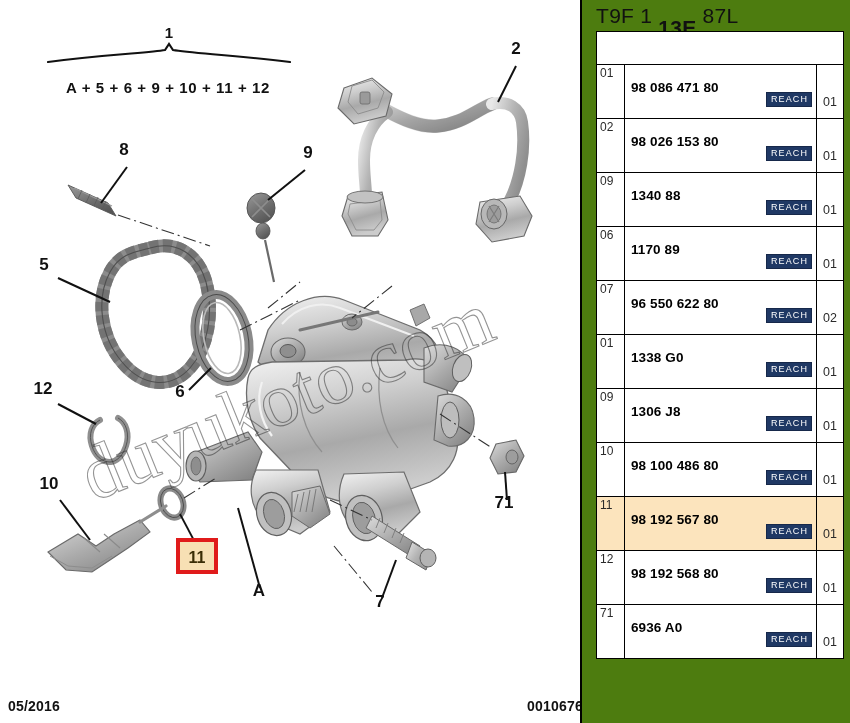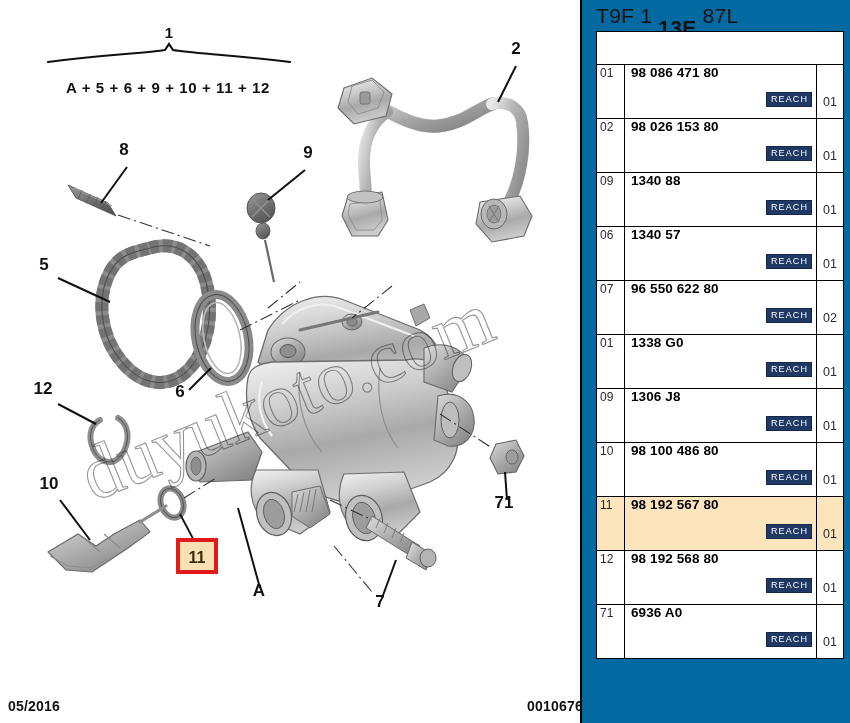--- a/index.html
+++ b/index.html
@@ -35,21 +35,21 @@
   }
   #footer-date  { left: 8px;  top: 698px; }
   #footer-code  { left: 527px; top: 698px; }
 
   
   #parts-panel {
     position: absolute;
     left: 580px; top: 0;
     width: 270px; height: 723px;
     border-left: 2px solid #000;
-    background: #0369a1;
+    background: #4d7c0f;
   }
   #table-header {
     position: absolute;
     left: 14px; top: 0px;
     width: 256px; height: 31px;
     display: flex; align-items: center;
     font-size: 21px; color: #111;
     letter-spacing: 0.3px;
     white-space: nowrap;
   }
@@ -84,21 +84,21 @@
     font-size: 12px;
     color: #2a2a2a;
     padding: 2px 0 0 3px;
     line-height: 1.1;
   }
   .c-part {
     flex: 1 1 auto;
     position: relative;
     border-right: 1.6px solid #000;
     display: flex;
-    align-items: flex-start;
+    align-items: center;
     padding: 0 16px 9px 6px;
   }
   .c-part .pnum {
     font-size: 13.5px;
     font-weight: bold;
     color: #000;
     letter-spacing: 0.1px;
     white-space: nowrap;
   }
   .reach {
@@ -392,21 +392,21 @@
           <div class="c-index">09</div>
           <div class="c-part">
             <span class="pnum">1340 88</span>
             <span class="reach">REACH</span>
           </div>
           <div class="c-qty">01</div>
         </div>
         <div class="prow">
           <div class="c-index">06</div>
           <div class="c-part">
-            <span class="pnum">1340 57</span>
+            <span class="pnum">1170 89</span>
             <span class="reach">REACH</span>
           </div>
           <div class="c-qty">01</div>
         </div>
         <div class="prow">
           <div class="c-index">07</div>
           <div class="c-part">
             <span class="pnum">96 550 622 80</span>
             <span class="reach">REACH</span>
           </div>

